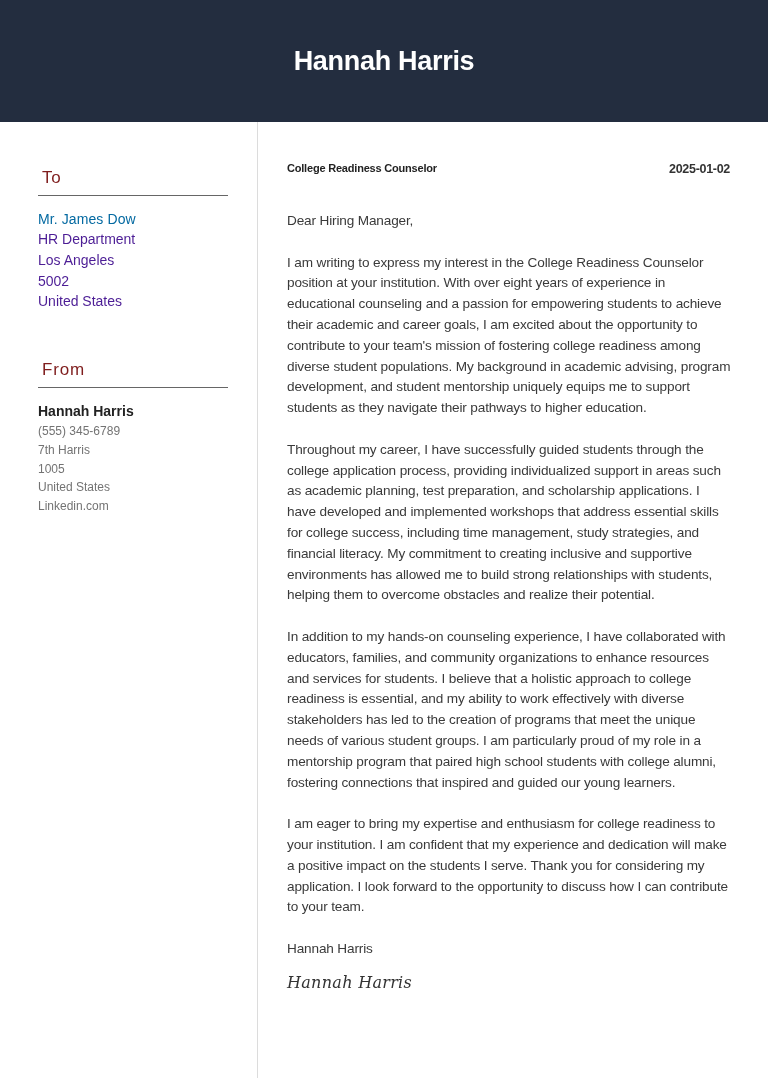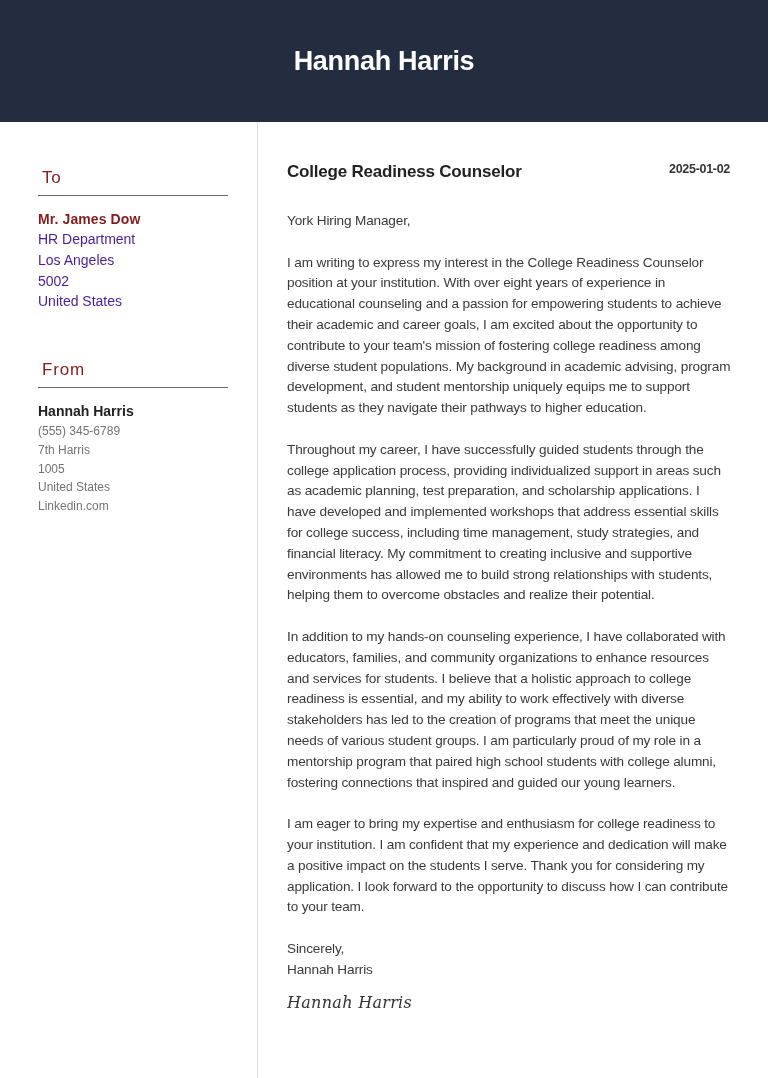--- a/index.html
+++ b/index.html
@@ -8,26 +8,26 @@
     .header-name { color: #ffffff; font-size: 27px; font-weight: bold; letter-spacing: -0.3px; font-family: "Liberation Sans", sans-serif; }
     .divider-v { position: absolute; left: 257px; top: 122px; width: 1px; height: 956px; background: #dcdcdc; }
     .sidebar { position: absolute; left: 38px; top: 122px; width: 190px; }
     .side-heading { font-size: 17px; color: #7f1d1d; letter-spacing: 0.8px; margin: 4px; }
     .to-heading { position: absolute; top: 42px; }
     .to-rule { position: absolute; top: 73px; left: 0; width: 190px; height: 1px; background: #666; }
     .to-block { position: absolute; top: 87px; left: 0; width: 200px; }
     .from-heading { position: absolute; top: 234px; }
     .from-rule { position: absolute; top: 265px; left: 0; width: 190px; height: 1px; background: #666; }
     .from-block { position: absolute; top: 279px; left: 0; width: 200px; }
-    .to-name { font-size: 14px; color: #7f1d1d; font-weight: bold; letter-spacing: 0.1px; line-height: 20px; }
+    .to-name { font-size: 14px; color: #0369a1; font-weight: normal; letter-spacing: 0.1px; line-height: 20px; }
     .to-line { font-size: 14px; color: #4c1d95; line-height: 20.8px; }
     .from-name { font-size: 14px; color: #222; font-weight: bold; line-height: 20px; margin-bottom: 1px; }
     .from-line { font-size: 12px; color: #737373; line-height: 18.8px; }
     .main { position: absolute; left: 287px; top: 122px; width: 443px; }
-    .job-title { position: absolute; top: 40px; left: 0; font-size: 17px; font-weight: bold; color: #222; letter-spacing: -0.2px; }
+    .job-title { position: absolute; top: 40px; left: 0; font-size: 11px; font-weight: bold; color: #222; letter-spacing: -0.2px; }
     .date { position: absolute; top: 40px; right: 0; font-size: 12.5px; font-weight: bold; color: #333; letter-spacing: -0.3px; }
     .body-text { position: absolute; top: 89px; left: 0; width: 445px; font-size: 13.6px; line-height: 20.8px; color: #3a3a3a; letter-spacing: -0.15px; }
     .body-text p { margin: 0 0 20.8px 0; }
     .closing { margin: 0; }
     .signature { font-family: "DejaVu Serif", serif; font-style: italic; font-size: 16px; color: #333; margin-top: 13px; letter-spacing: 0.3px; }
   </style>
 </head>
 <body>
 
 <div class="header">
@@ -56,22 +56,21 @@
     <div class="from-line">1005</div>
     <div class="from-line">United States</div>
     <div class="from-line">Linkedin.com</div>
   </div>
 </div>
 
 <div class="main">
   <div class="job-title">College Readiness Counselor</div>
   <div class="date">2025-01-02</div>
   <div class="body-text">
-    <p>York Hiring Manager,</p>
+    <p>Dear Hiring Manager,</p>
     <p>I am writing to express my interest in the College Readiness Counselor position at your institution. With over eight years of experience in educational counseling and a passion for empowering students to achieve their academic and career goals, I am excited about the opportunity to contribute to your team's mission of fostering college readiness among diverse student populations. My background in academic advising, program development, and student mentorship uniquely equips me to support students as they navigate their pathways to higher education.</p>
     <p>Throughout my career, I have successfully guided students through the college application process, providing individualized support in areas such as academic planning, test preparation, and scholarship applications. I have developed and implemented workshops that address essential skills for college success, including time management, study strategies, and financial literacy. My commitment to creating inclusive and supportive environments has allowed me to build strong relationships with students, helping them to overcome obstacles and realize their potential.</p>
     <p>In addition to my hands-on counseling experience, I have collaborated with educators, families, and community organizations to enhance resources and services for students. I believe that a holistic approach to college readiness is essential, and my ability to work effectively with diverse stakeholders has led to the creation of programs that meet the unique needs of various student groups. I am particularly proud of my role in a mentorship program that paired high school students with college alumni, fostering connections that inspired and guided our young learners.</p>
     <p>I am eager to bring my expertise and enthusiasm for college readiness to your institution. I am confident that my experience and dedication will make a positive impact on the students I serve. Thank you for considering my application. I look forward to the opportunity to discuss how I can contribute to your team.</p>
-    <div class="closing">Sincerely,</div>
     <div class="closing">Hannah Harris</div>
     <div class="signature">Hannah Harris</div>
   </div>
 </div>
 
 </body></html>

